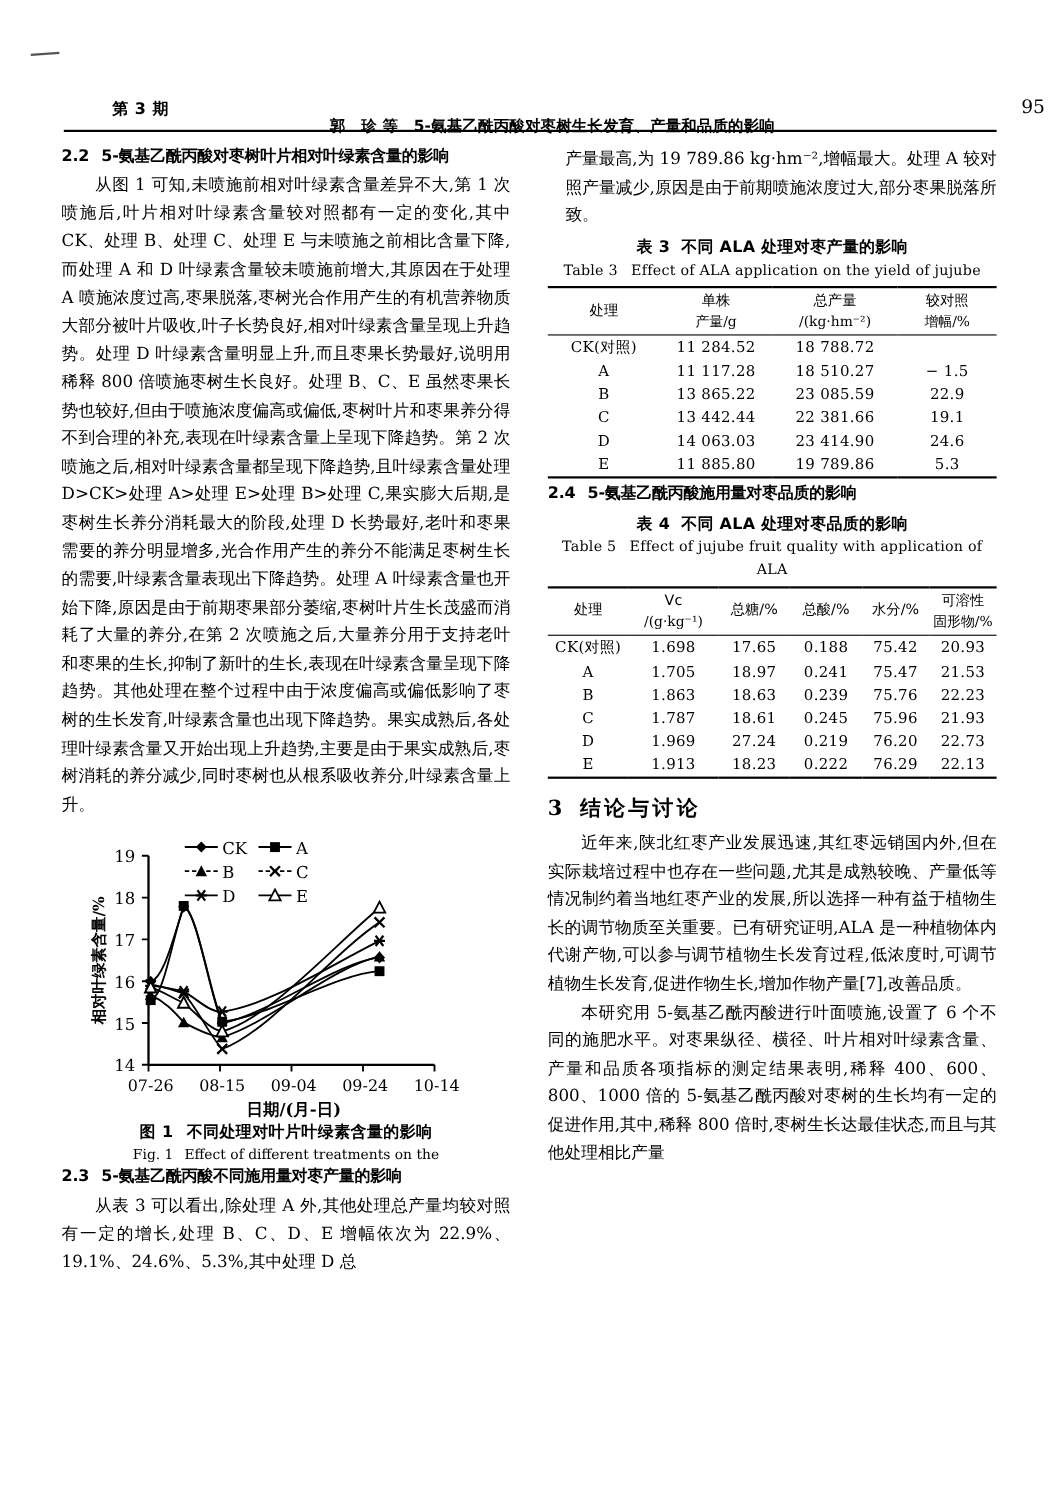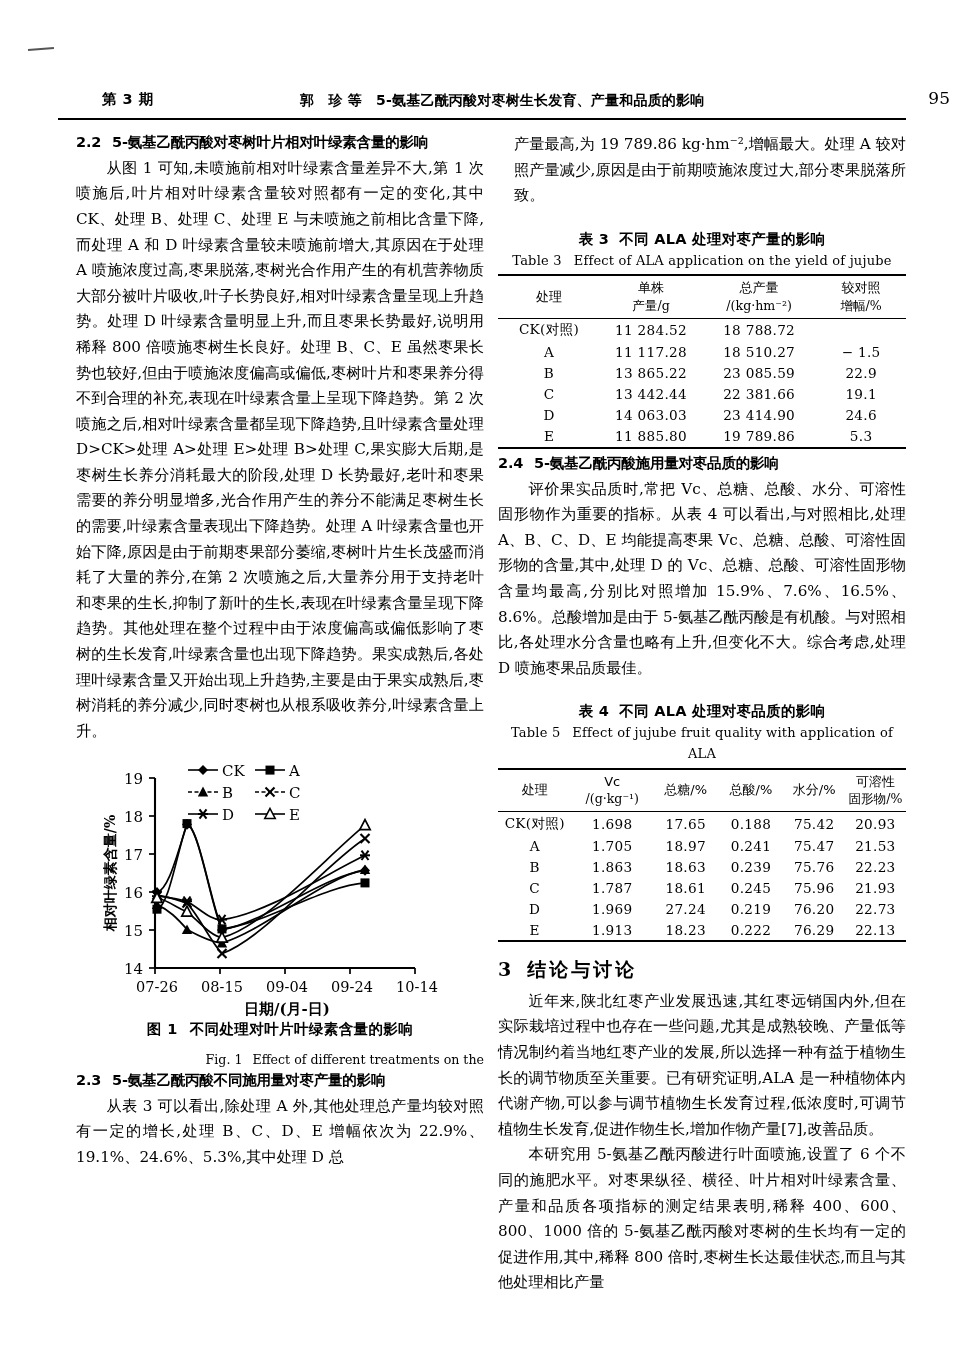--- a/index.html
+++ b/index.html
@@ -12,28 +12,28 @@
   .page{position:relative;width:964px;height:1371px;overflow:hidden;background:#fff;}
 
   
   .corner{position:absolute;background:#555;}
   .corner.tl{left:28px;top:48px;width:26px;height:2px;transform:rotate(-4deg);}
 
   
   .runhead{position:absolute;left:58px;top:88px;width:848px;height:30px;margin-left:44px;}
   .runhead .rh-left{position:absolute;left:0;top:2px;font-size:14.5px;font-weight:bold;
         font-family:"DejaVu Sans","Liberation Sans",sans-serif;letter-spacing:.5px;}
-  .runhead .rh-center{position:absolute;left:198px;top:4px;font-size:14px;font-weight:bold;
+  .runhead .rh-center{position:absolute;left:198px;top:18px;font-size:14px;font-weight:bold;
         font-family:"DejaVu Sans","Liberation Sans",sans-serif;letter-spacing:.2px;white-space:nowrap;}
   .runhead .rh-right{position:absolute;right:0;top:0;font-size:17px;}
   .rule{position:absolute;left:58px;top:118px;width:848px;height:2px;background:#000;}
 
   
   .col{position:absolute;top:132px;width:408px;}
-  .col-left{left:76px;}
+  .col-left{left:56px;}
   .col-right{left:498px;}
 
   h3.sec{
     font-family:"DejaVu Sans","Liberation Sans",sans-serif;
     font-size:14.5px;font-weight:bold;margin:0 0 2px 0;line-height:1.50;
     letter-spacing:-0.2px;
   }
   h3.sec .num{display:inline-block;margin-right:11px;}
   h2.bigsec{
     font-size:19px;font-weight:bold;margin:14px 0 6px 0;line-height:1.4;
@@ -44,21 +44,21 @@
 
   p.body{
     margin:0;font-size:15.2px;line-height:25.6px;
     text-align:justify;text-justify:inter-ideograph;
     text-indent:2em;
     letter-spacing:0px;
   }
   p.body.cont{text-indent:0;margin-left:16px;}
 
   
-  .tbl-block{margin-top:20px;margin-bottom:4px;}
+  .tbl-block{margin-top:6px;margin-bottom:4px;}
   .tbl-title{
     text-align:center;font-size:14.5px;font-weight:bold;
     font-family:"DejaVu Sans","Liberation Sans",sans-serif;
     line-height:1.5;letter-spacing:.3px;
   }
   .tbl-title .lbl{margin-right:10px;}
   .tbl-title-en{
     text-align:center;font-size:13px;line-height:1.6;
     font-family:"DejaVu Serif","Liberation Serif",serif;letter-spacing:.2px;
   }
@@ -80,21 +80,21 @@
   table.data tbody td.first{text-align:center;}
   .t-top{border-top:2.2px solid #000;}
   .t-mid{border-top:1.1px solid #000;}
   .t-bot{border-bottom:2.2px solid #000;}
 
   
   .figure{margin-top:12px;}
   .fig-cap-cn{text-align:center;font-size:14.5px;font-weight:bold;
        font-family:"DejaVu Sans","Liberation Sans",sans-serif;margin-top:2px;letter-spacing:.4px;}
   .fig-cap-cn .lbl{margin-right:12px;}
-  .fig-cap-en{text-align:right;font-size:12.6px;line-height:1.55;margin-top:11px;}
+  .fig-cap-en{text-align:center;font-size:12.6px;line-height:1.55;margin-top:1px;}
   .fig-cap-en .lbl{margin-right:10px;}
   svg.chart{display:block;margin:0 auto;}
   svg.chart text{font-family:"DejaVu Serif","Liberation Serif",serif;}
 </style>
 </head>
 <body>
 
 <div class="page">
 
   <div class="corner tl"></div>
@@ -359,21 +359,20 @@
             <td class="t-bot">5.3</td>
           </tr>
         </tbody>
       </table>
     </div>
 
     <h3 class="sec">
       <span class="num">2.4</span><span>5-氨基乙酰丙酸施用量对枣品质的影响</span>
     </h3>
 
-    <p class="body">评价果实品质时,常把 Vc、总糖、总酸、水分、可溶性固形物作为重要的指标。从表 4 可以看出,与对照相比,处理 A、B、C、D、E 均能提高枣果 Vc、总糖、总酸、可溶性固形物的含量,其中,处理 D 的 Vc、总糖、总酸、可溶性固形物含量均最高,分别比对照增加 15.9%、7.6%、16.5%、8.6%。总酸增加是由于 5-氨基乙酰丙酸是有机酸。与对照相比,各处理水分含量也略有上升,但变化不大。综合考虑,处理 D 喷施枣果品质最佳。</p>
 
     <div class="tbl-block">
       <div class="tbl-title">
         <span class="lbl">表 4</span><span>不同 ALA 处理对枣品质的影响</span>
       </div>
       <div class="tbl-title-en">
         <span class="lbl">Table 5</span><span>Effect of jujube fruit quality with application of ALA</span>
       </div>
       <table class="data">
         <thead>

